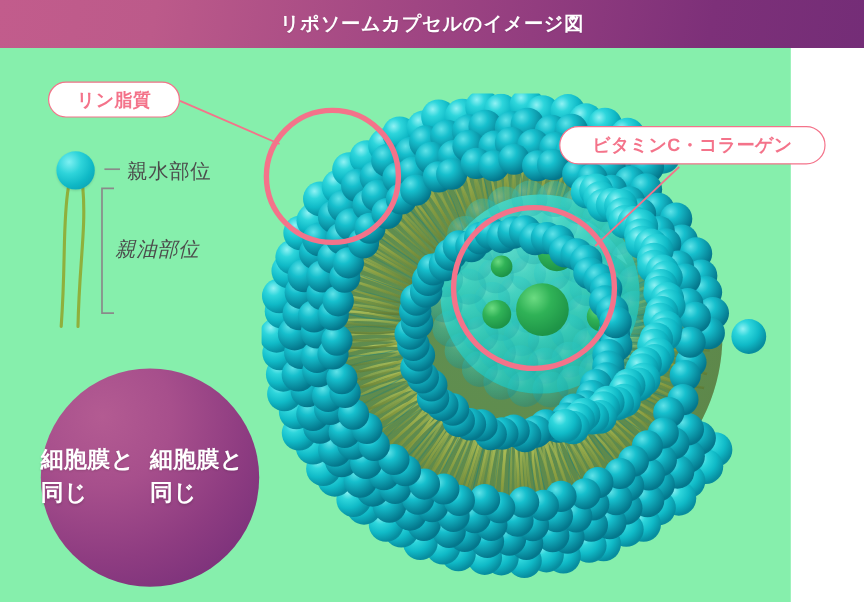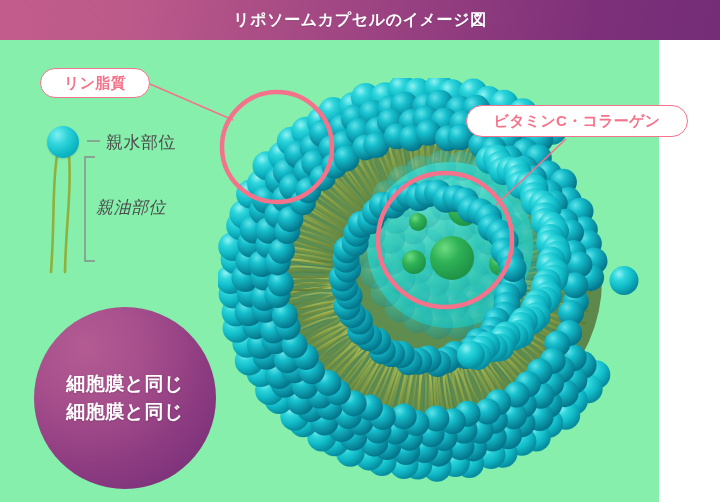--- a/index.html
+++ b/index.html
@@ -43,21 +43,21 @@
   .legend-label{
     position:absolute;color:#4c4c4c;font-size:17px;letter-spacing:.5px;white-space:nowrap;
   }
   #label-hydrophilic{left:106px;top:131px;}
   #label-lipophilic{left:96px;top:196px;font-style:italic;}
 
   
   #badge{
     position:absolute;left:34px;top:307px;width:182px;height:182px;border-radius:50%;
     background:radial-gradient(circle at 28% 22%, #b35b92 0%, #a74f8c 30%, #8e3c81 62%, #79307a 88%, #702b76 100%);
-    display:flex;flex-direction:column;align-items:center;justify-content:center;
+    display:flex;flex-direction:row;align-items:center;justify-content:center;
   }
   .badge-line{
     color:#ffffff;font-size:19px;font-weight:700;line-height:1.5;letter-spacing:.4px;
     text-shadow:0 1px 2px rgba(0,0,0,.15);
   }
 
   
   #liposome{position:absolute;left:218px;top:78px;width:470px;height:410px;}
   #liposome svg{display:block;}
 </style>

